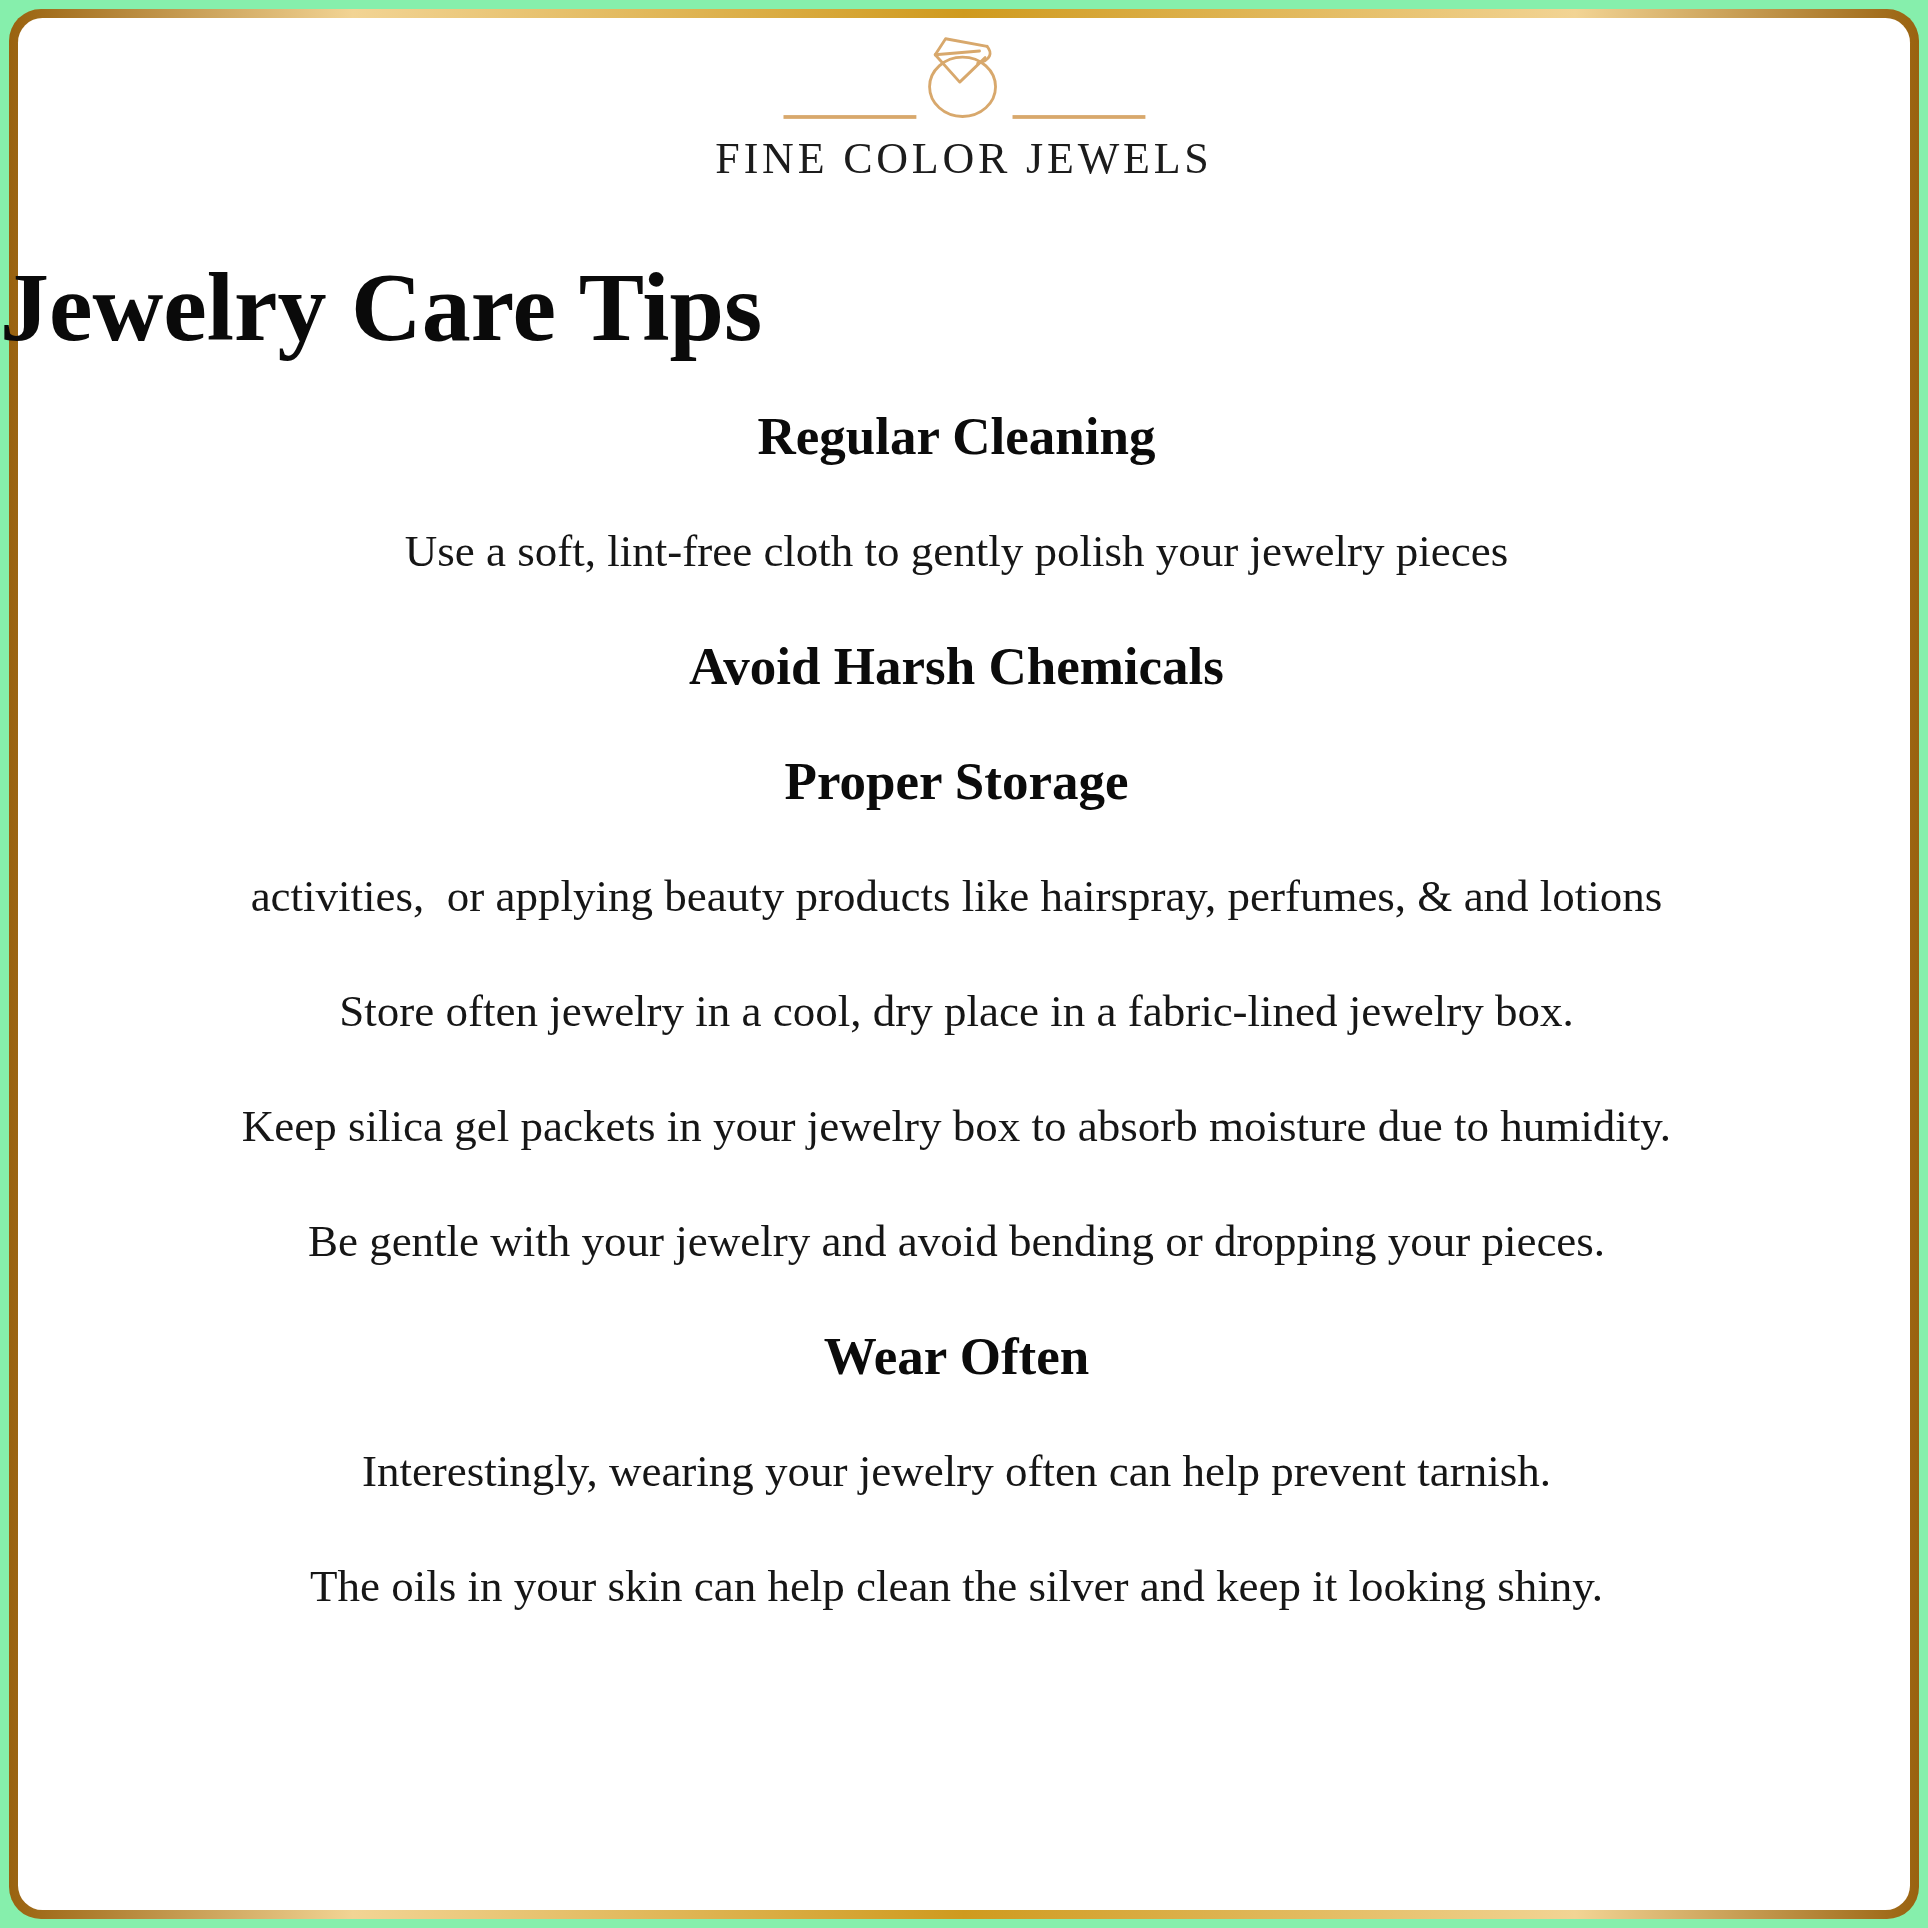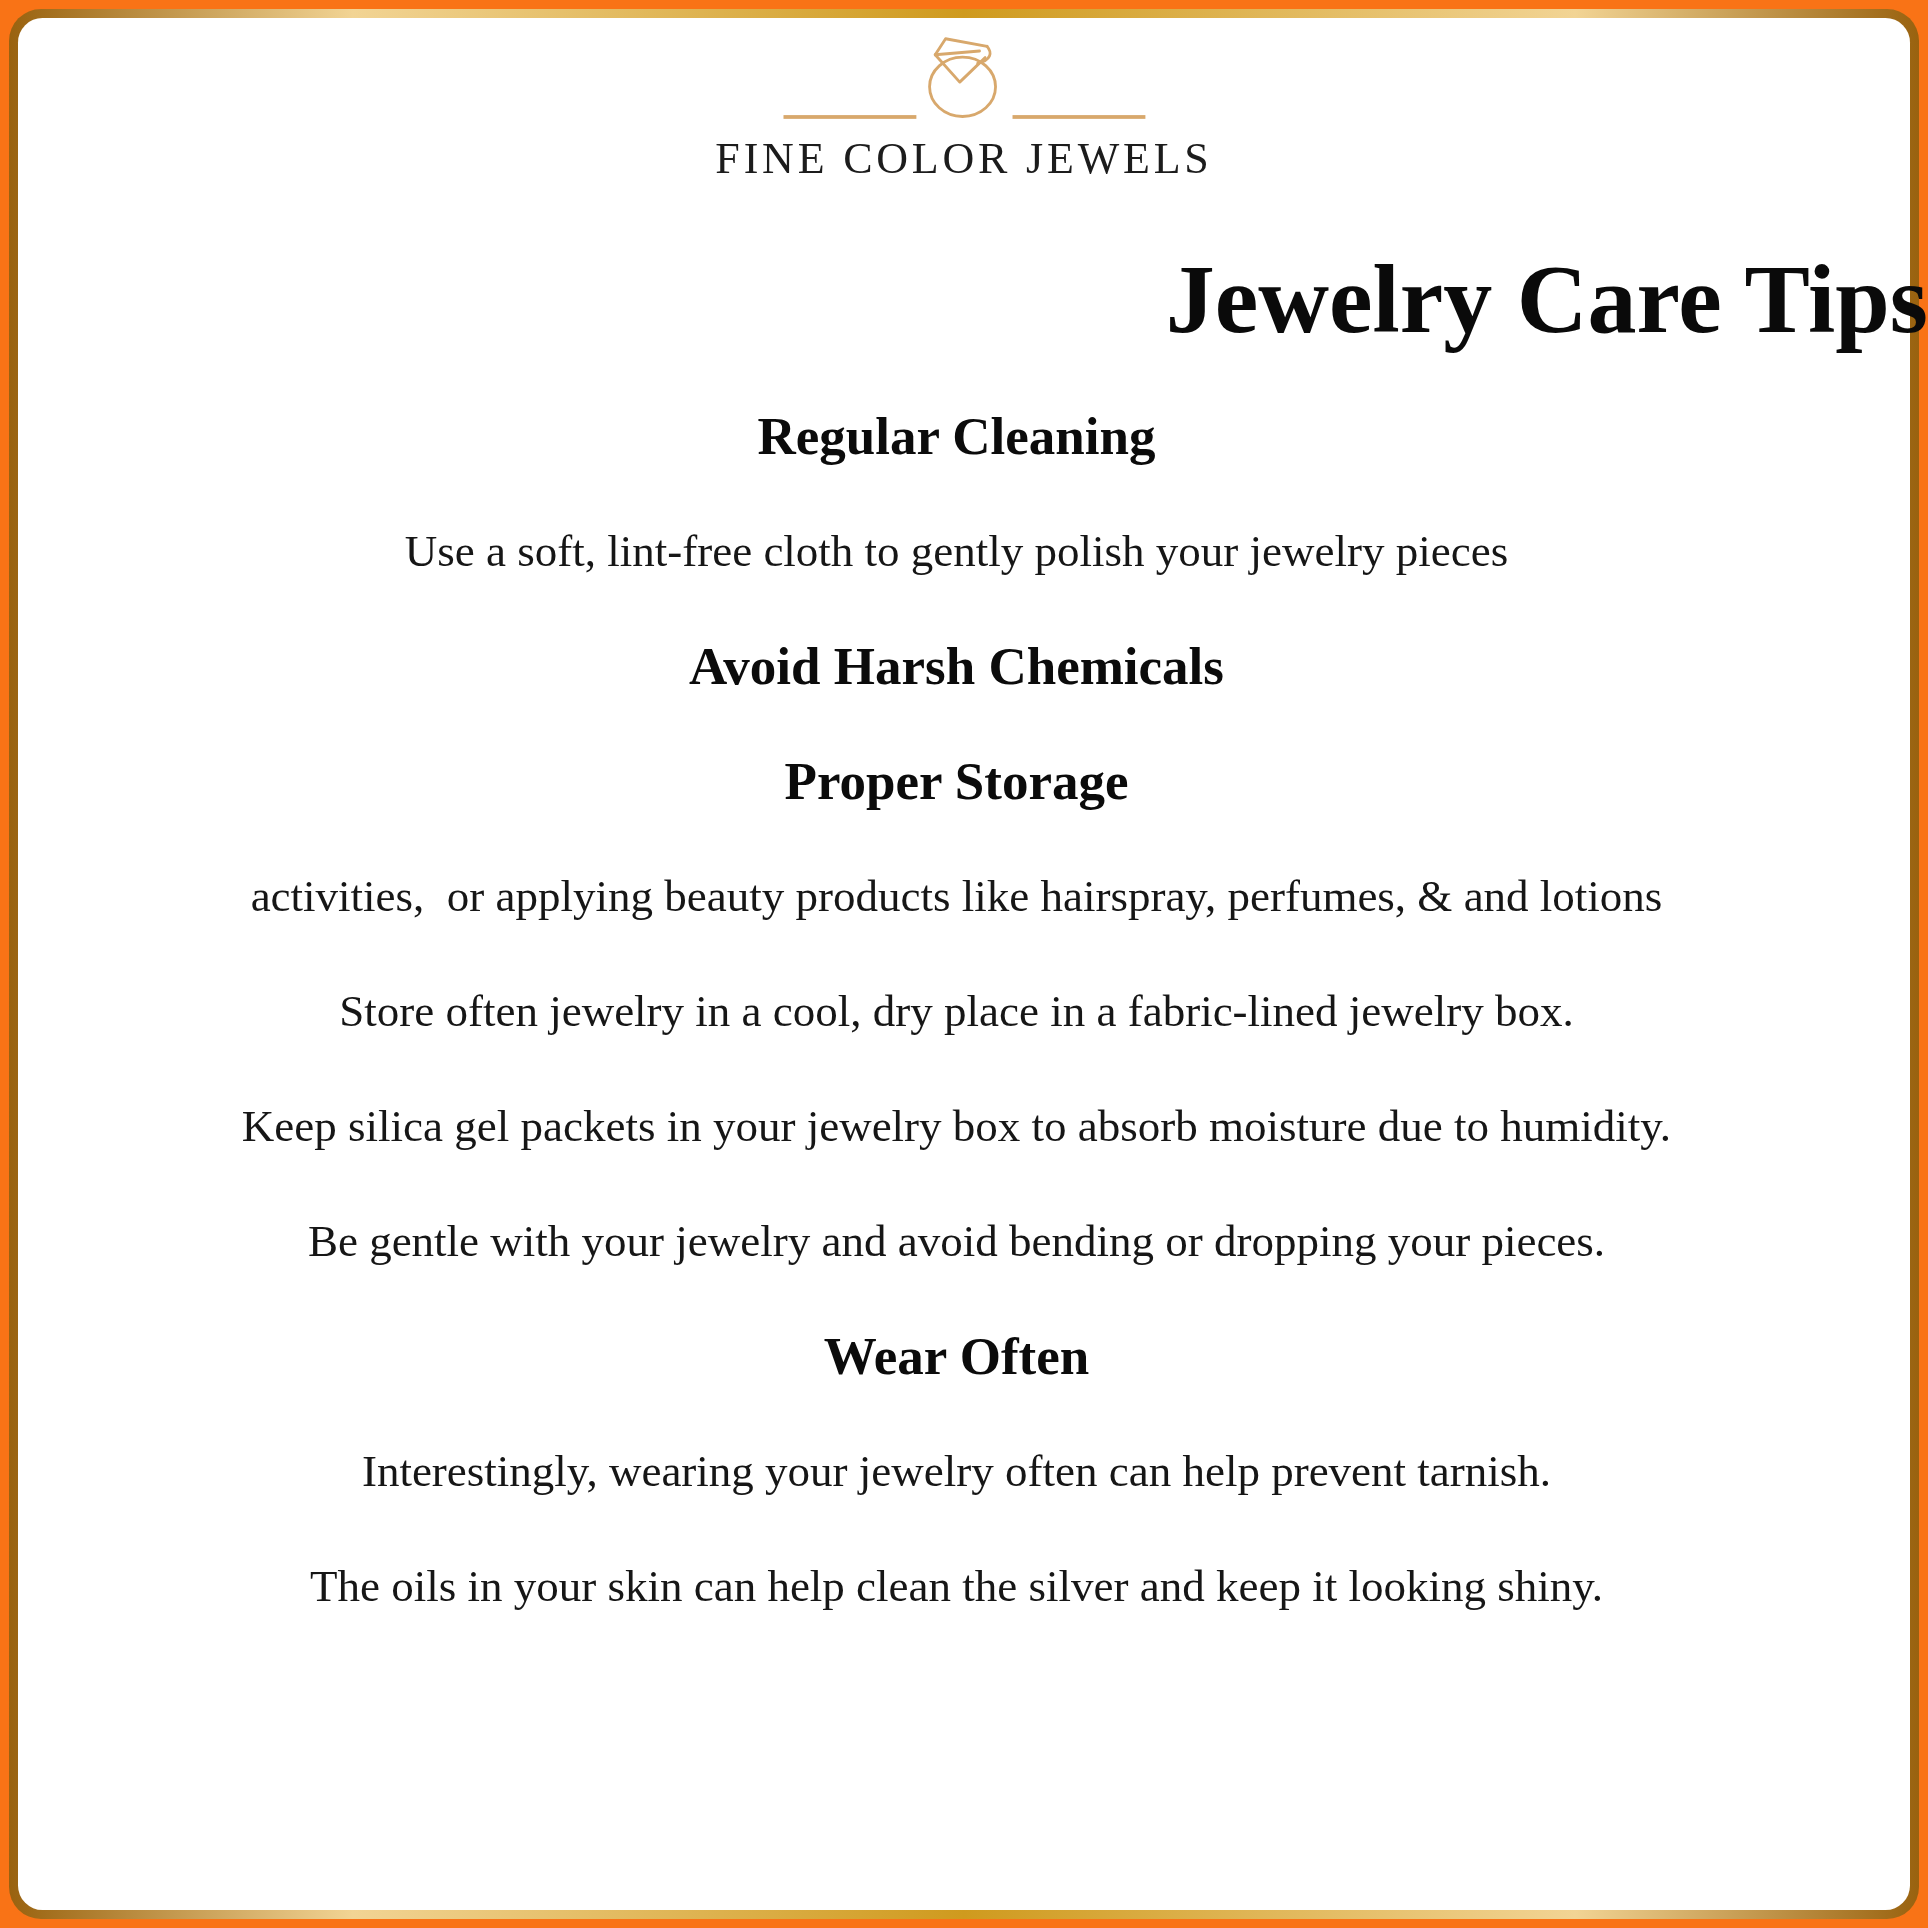--- a/index.html
+++ b/index.html
@@ -4,21 +4,21 @@
 <style>
   html, body {
     margin: 0;
     padding: 0;
     background: #ffffff;
   }
   .canvas {
     position: relative;
     width: 1928px;
     height: 1928px;
-    background: #f97316;
+    background: #86efac;
     overflow: hidden;
     font-family: "Liberation Serif", "DejaVu Serif", serif;
     color: #141414;
   }
   
   .frame {
     position: absolute;
     inset: 9.4px;
     border-radius: 32px;
     background: linear-gradient(90deg,
@@ -51,23 +51,23 @@
     font-size: 44px;
     letter-spacing: 3.8px;
     font-weight: 500;
     color: #1c1c1c;
     white-space: pre;
   }
   .page-title {
     position: absolute;
     left: 0;
     right: 0;
-    top: 243px;
+    top: 251px;
     line-height: 113px;
-    text-align: right;
+    text-align: left;
     font-size: 98px;
     font-weight: 700;
     color: #0a0a0a;
     white-space: pre;
   }
   .rows {
     position: absolute;
     left: 38px;
     right: 53px;
     top: 378px;

